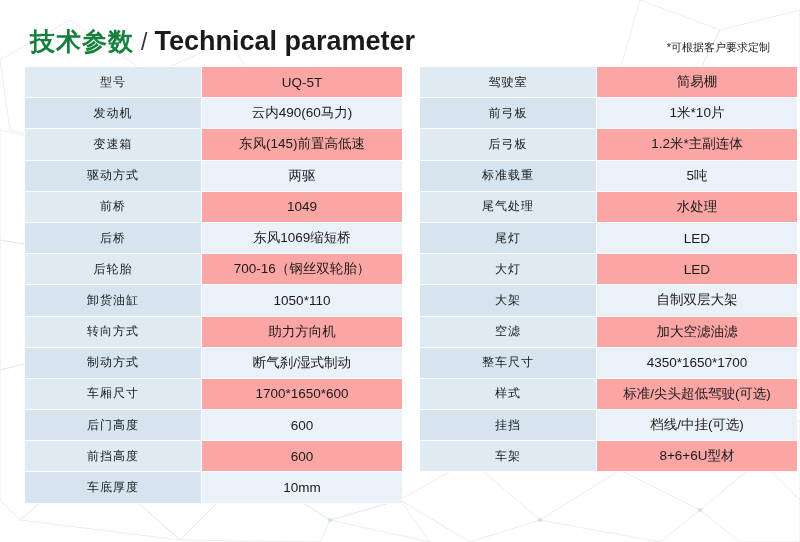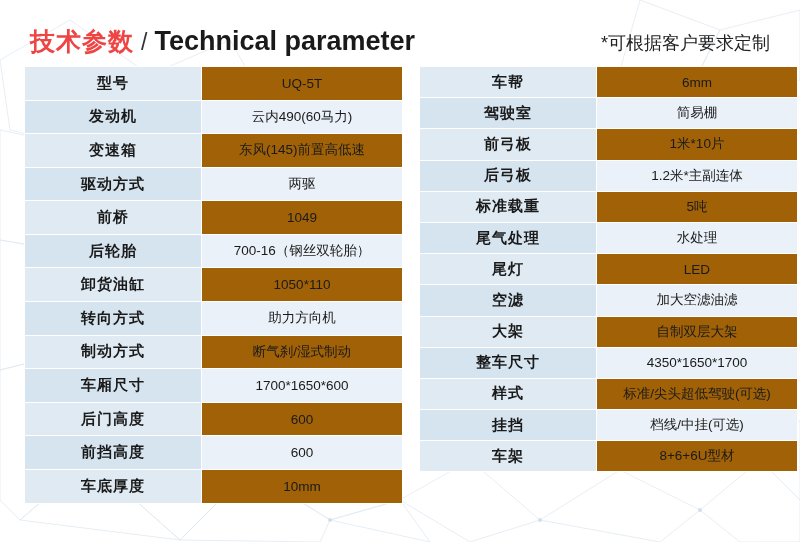--- a/index.html
+++ b/index.html
@@ -38,37 +38,37 @@
     height: 44px;
   }
   .title-wrap {
     display: flex;
     align-items: baseline;
     white-space: nowrap;
   }
   .title-cn {
     font-size: 25px;
     font-weight: bold;
-    color: #ef4444;
+    color: #15803d;
     letter-spacing: 1px;
   }
   .title-sep {
     font-size: 23px;
     color: #333333;
     margin: 0 7px;
     font-weight: normal;
   }
   .title-en {
     font-size: 27px;
     color: #1a1a1a;
     font-weight: bold;
     letter-spacing: 0px;
   }
   .note {
-    font-size: 18px;
+    font-size: 11px;
     color: #222222;
     padding-bottom: 3px;
     white-space: nowrap;
   }
   .tables {
     display: flex;
     gap: 16px;
     margin-top: 8px;
   }
   table {
@@ -83,27 +83,27 @@
     color: #1a1a1a;
     text-align: center;
     vertical-align: middle;
     padding: 0 2px;
     white-space: nowrap;
     overflow: hidden;
   }
   td.label {
     width: 172px;
     background: #dfeaf3;
-    font-weight: bold;
-    font-size: 15px;
+    font-weight: normal;
+    font-size: 12px;
     letter-spacing: 1px;
   }
   td.value {
     width: 196px;
-    background: #a16207;
+    background: #fca5a5;
     font-size: 13.5px;
     letter-spacing: 0px;
   }
   tr:nth-child(even) td.label { background: #d6e4f0; }
   tr:nth-child(even) td.value { background: #eaf1f8; }
   td.empty {
     background: transparent;
     border-color: transparent;
   }
 </style>
@@ -176,20 +176,24 @@
         </tr>
         <tr>
           <td class="label">驱动方式</td>
           <td class="value">两驱</td>
         </tr>
         <tr>
           <td class="label">前桥</td>
           <td class="value">1049</td>
         </tr>
         <tr>
+          <td class="label">后桥</td>
+          <td class="value">东风1069缩短桥</td>
+        </tr>
+        <tr>
           <td class="label">后轮胎</td>
           <td class="value">700-16（钢丝双轮胎）</td>
         </tr>
         <tr>
           <td class="label">卸货油缸</td>
           <td class="value">1050*110</td>
         </tr>
         <tr>
           <td class="label">转向方式</td>
           <td class="value">助力方向机</td>
@@ -213,24 +217,20 @@
         <tr>
           <td class="label">车底厚度</td>
           <td class="value">10mm</td>
         </tr>
       </tbody>
     </table>
 
     <table>
       <tbody>
         <tr>
-          <td class="label">车帮</td>
-          <td class="value">6mm</td>
-        </tr>
-        <tr>
           <td class="label">驾驶室</td>
           <td class="value">简易棚</td>
         </tr>
         <tr>
           <td class="label">前弓板</td>
           <td class="value">1米*10片</td>
         </tr>
         <tr>
           <td class="label">后弓板</td>
           <td class="value">1.2米*主副连体</td>
@@ -241,28 +241,32 @@
         </tr>
         <tr>
           <td class="label">尾气处理</td>
           <td class="value">水处理</td>
         </tr>
         <tr>
           <td class="label">尾灯</td>
           <td class="value">LED</td>
         </tr>
         <tr>
+          <td class="label">大灯</td>
+          <td class="value">LED</td>
+        </tr>
+        <tr>
+          <td class="label">大架</td>
+          <td class="value">自制双层大架</td>
+        </tr>
+        <tr>
           <td class="label">空滤</td>
           <td class="value">加大空滤油滤</td>
         </tr>
         <tr>
-          <td class="label">大架</td>
-          <td class="value">自制双层大架</td>
-        </tr>
-        <tr>
           <td class="label">整车尺寸</td>
           <td class="value">4350*1650*1700</td>
         </tr>
         <tr>
           <td class="label">样式</td>
           <td class="value">标准/尖头超低驾驶(可选)</td>
         </tr>
         <tr>
           <td class="label">挂挡</td>
           <td class="value">档线/中挂(可选)</td>

